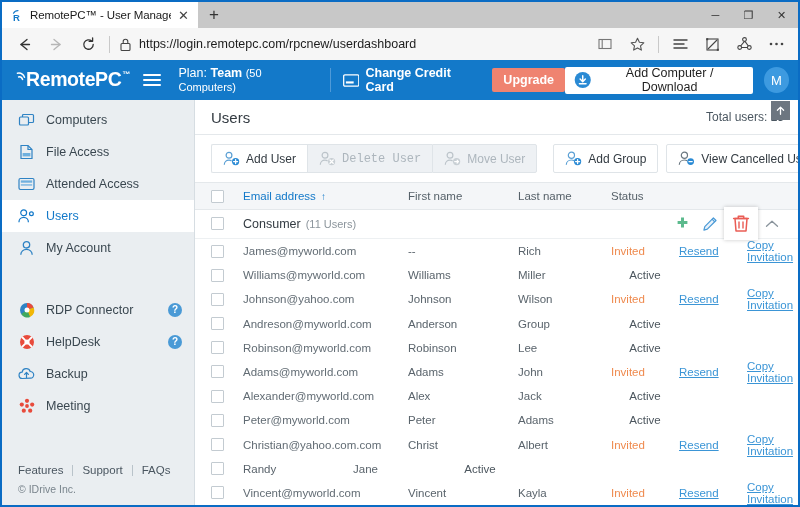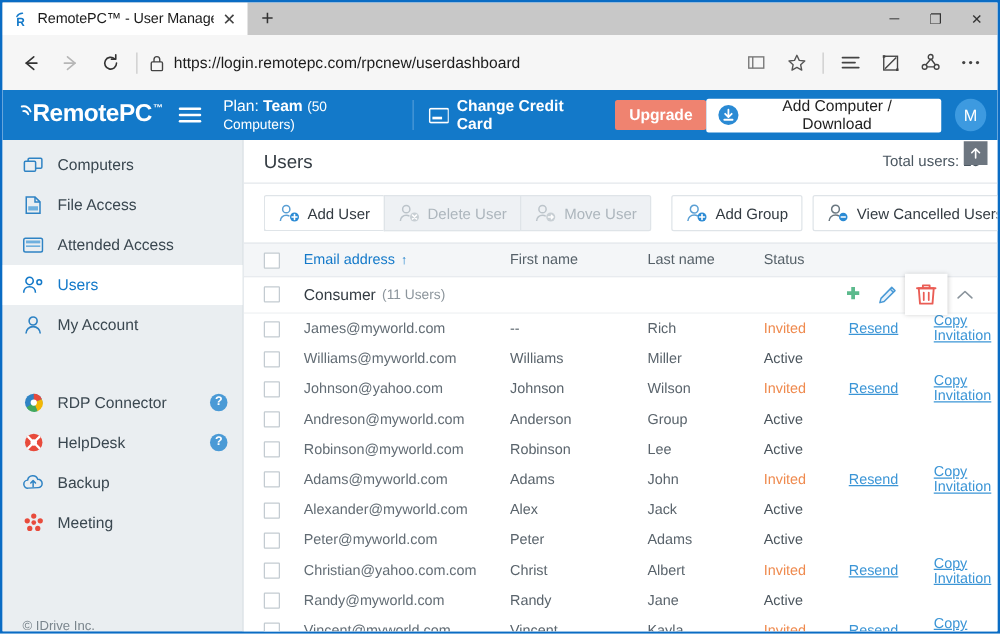--- a/index.html
+++ b/index.html
@@ -69,21 +69,21 @@
     display: flex;
   }
   .winbtn {
     width: 33px; height: 26px;
     display: flex; align-items: center; justify-content: center;
     font-size: 11px; color: #333;
     cursor: pointer;
   }
 
   .navbar {
-    height: 44px;
+    height: 32px;
     background: #f6f6f6;
     display: flex;
     align-items: center;
     padding: 0 6px;
     gap: 0px;
   }
   .navicon {
     width: 32px; height: 28px;
     display: flex; align-items: center; justify-content: center;
     color: #333;
@@ -410,21 +410,21 @@
     height: 24.2px;
     display: flex;
     align-items: center;
     padding: 0 0 0 16px;
     font-size: 11.5px;
     color: #5a646c;
     background: #fff;
   }
   .row .c-email { color: #626c74; }
   .status-invited { color: #ef8a4e; }
-  .status-active { color: #4c565e; }
+  .status-active { color: #4c565e; text-align: center; }
   .alink {
     color: #3b95d6;
     text-decoration: underline;
     font-size: 11.5px;
     cursor: pointer;
   }
   .a-resend { width: 58px; flex: 0 0 58px; }
 
   
   .totop {
@@ -680,20 +680,27 @@
                 <circle cx="4.8" cy="12.7" r="2.1" fill="#e84b3c"></circle>
                 <circle cx="2.8" cy="6.6" r="2.1" fill="#e84b3c"></circle>
                 <circle cx="8" cy="8" r="1.9" fill="#e84b3c"></circle>
               </svg>
           </span>
           <span class="slabel">Meeting</span>
         </div>
       </div>
 
       <div class="sfooter">
+        <div class="flinks">
+          <a>Features</a>
+          <span class="fsep"></span>
+          <a>Support</a>
+          <span class="fsep"></span>
+          <a>FAQs</a>
+        </div>
         <div class="copyright">© IDrive Inc.</div>
       </div>
     </div>
 
     <div class="main">
 
       <div class="pagehead">
         <div class="ptitle">Users</div>
         <div class="ptotal">Total users: 23</div>
       </div>
@@ -703,21 +710,21 @@
           <span class="ti">
             <svg width="17" height="15" viewBox="0 0 17 15">
                 <circle cx="6" cy="4.3" r="2.9" stroke="#5a9fd4" stroke-width="1.2" fill="none"></circle>
                 <path d="M1.3 13.8c0-2.7 2.1-4.6 4.7-4.6 1 0 1.9.3 2.6.8" stroke="#5a9fd4" stroke-width="1.2" fill="none"></path>
                 <circle cx="12.6" cy="10.6" r="3.6" fill="#2a8ad4"></circle>
                 <path d="M12.6 8.6v4M10.6 10.6h4" stroke="#fff" stroke-width="1.3" stroke-linecap="round"></path>
               </svg>
           </span>
           <span>Add User</span>
         </button>
-        <button class="tbtn mid disabled" style="margin-left:-8px;border-right:none;">
+        <button class="tbtn mid disabled" style="margin-left:-8px;border-right:none;font-family:Liberation Mono, monospace;">
           <span class="ti">
             <svg width="17" height="15" viewBox="0 0 17 15">
                 <circle cx="6" cy="4.3" r="2.9" stroke="#bcc4ca" stroke-width="1.2" fill="none"></circle>
                 <path d="M1.3 13.8c0-2.7 2.1-4.6 4.7-4.6 1 0 1.9.3 2.6.8" stroke="#bcc4ca" stroke-width="1.2" fill="none"></path>
                 <circle cx="12.6" cy="10.6" r="3.6" fill="#c8cfd4"></circle>
                 <path d="M11 9l3.2 3.2M14.2 9 11 12.2" stroke="#fff" stroke-width="1.3" stroke-linecap="round"></path>
               </svg>
           </span>
           <span>Delete User</span>
         </button>
@@ -928,21 +935,20 @@
             <div class="c-status status-invited">Invited</div>
             <div class="c-actions">
               <span class="alink a-resend">Resend</span>
               <span class="alink">Copy Invitation</span>
             </div>
           </div>
           <div class="row">
             <div class="c-cb">
               <span class="cb"></span>
             </div>
-            <div class="c-email">Randy@myworld.com</div>
             <div class="c-first">Randy</div>
             <div class="c-last">Jane</div>
             <div class="c-status status-active">Active</div>
             <div class="c-actions">
               <span class="alink a-resend" style="text-decoration: none;"></span>
               <span class="alink" style="text-decoration: none;"></span>
             </div>
           </div>
           <div class="row">
             <div class="c-cb">

